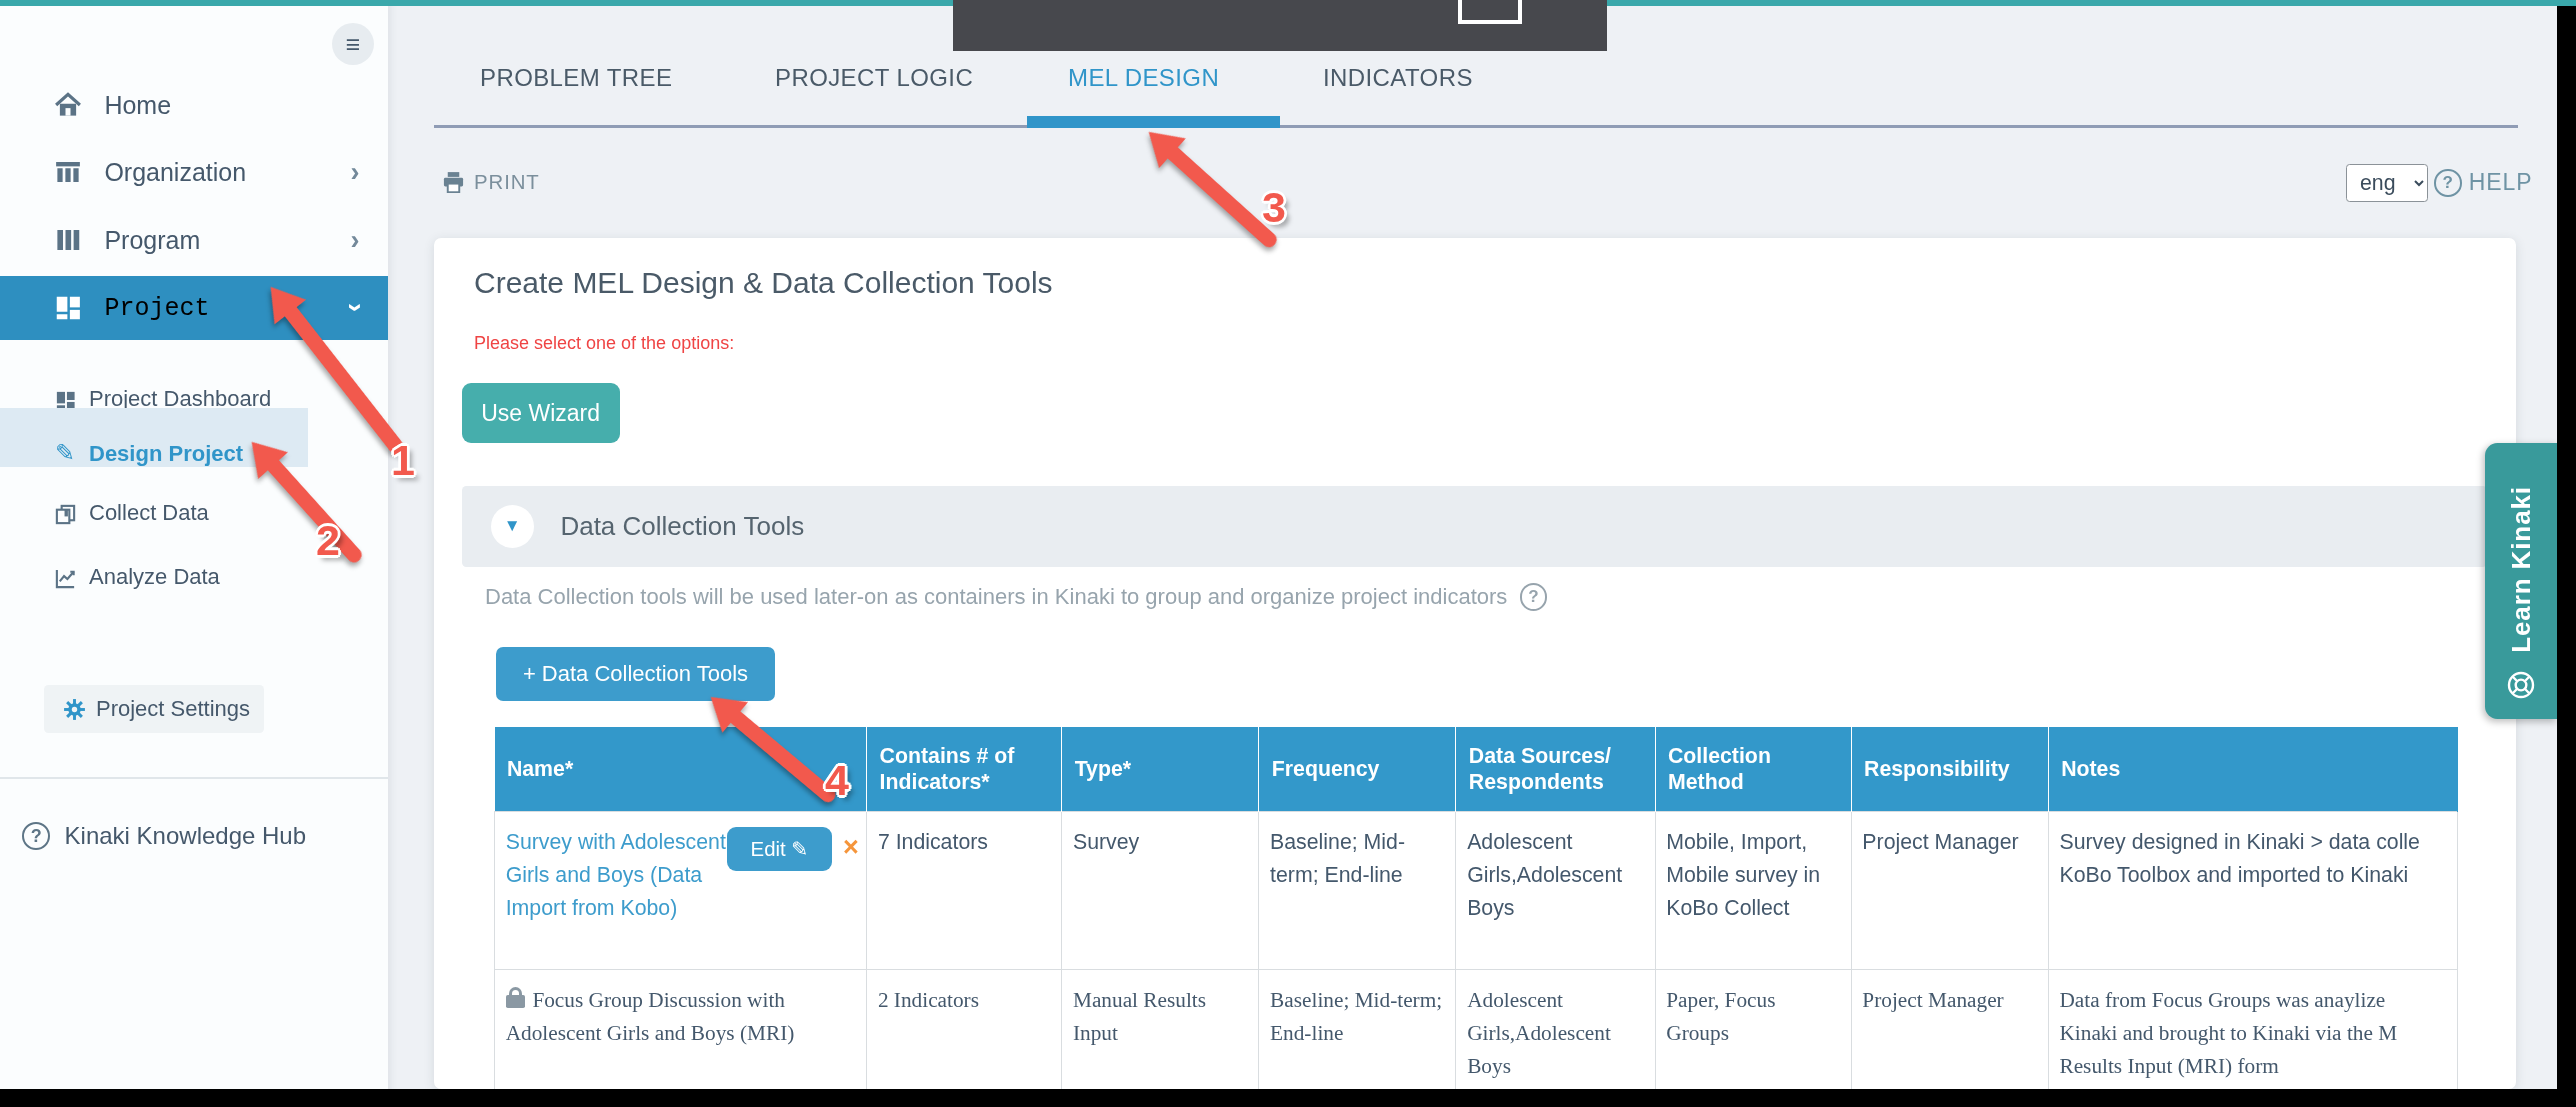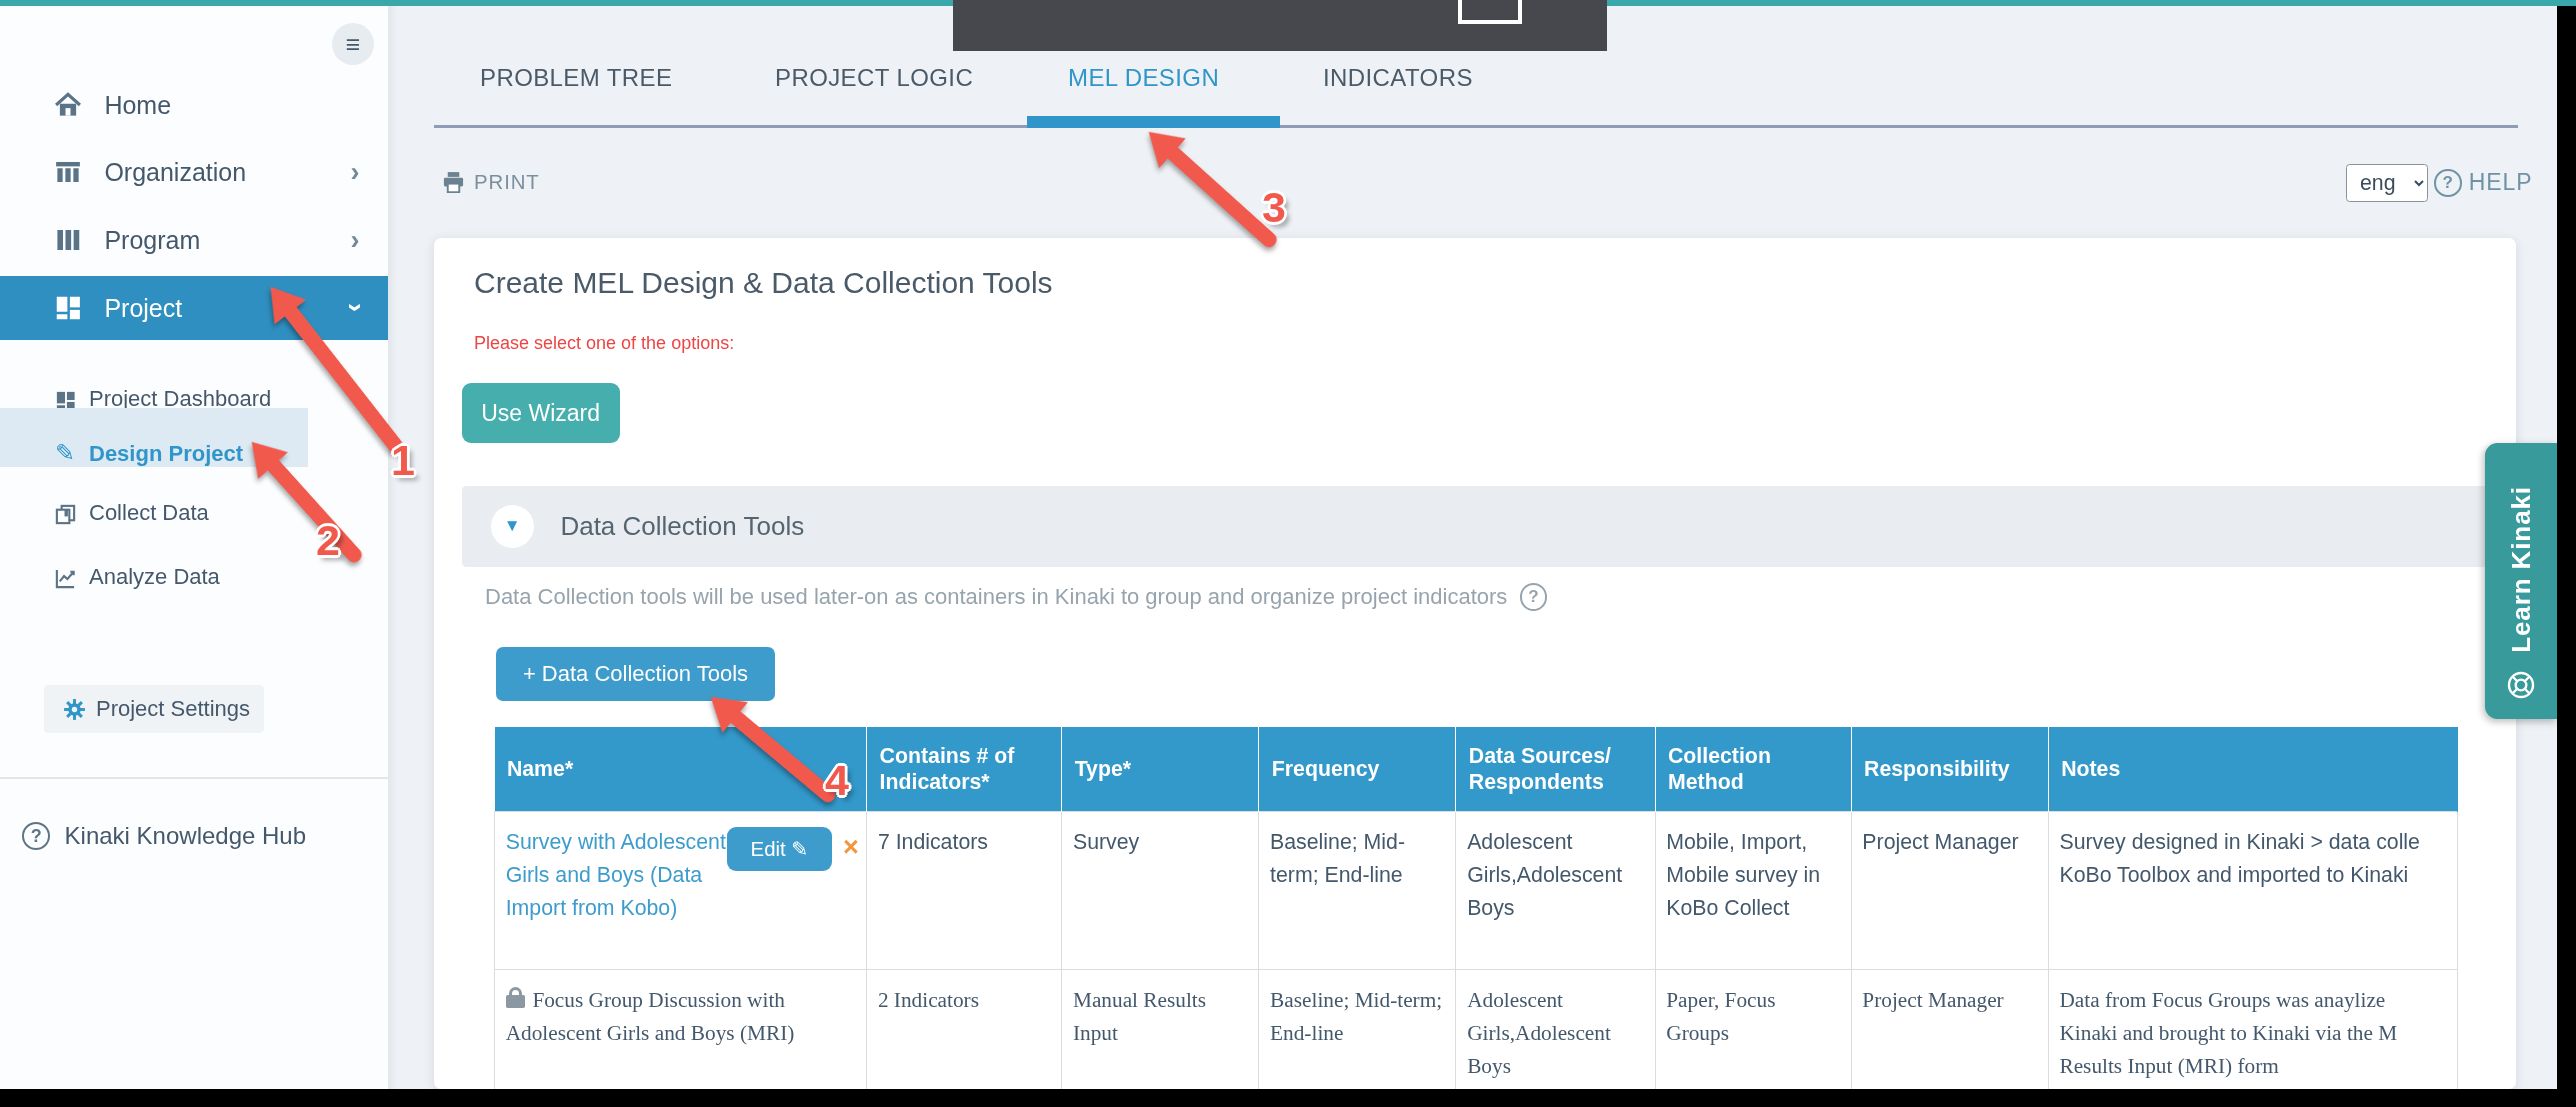--- a/index.html
+++ b/index.html
@@ -12,21 +12,21 @@
   .sidebar{position:absolute;left:0;top:0;width:388px;height:1108px;background:#fbfdfe;
            box-shadow:2.7px 0 7.1px rgba(60,75,90,.08);z-index:2;}
   .burger{position:absolute;left:332px;top:23px;width:42px;height:42px;border-radius:50%;
           background:#e7ecf0;display:flex;align-items:center;justify-content:center;
           font-size:25px;color:#45586b;font-weight:bold;}
   .nav-row{position:absolute;left:0;width:388px;height:64px;display:flex;align-items:center;cursor:pointer;}
   .nav-row .nicon{width:39px;margin-left:53px;display:flex;align-items:center;}
   .nav-row .nlabel{font-size:25px;margin-left:12.4px;white-space:nowrap;}
   .nav-row .chev{position:absolute;right:28.4px;font-size:27px;color:#73899a;font-weight:bold;}
   .nav-row.active{background:#2e8fc0;color:#fff;}
-  .nav-row.active .nlabel{color:#ffffff;}
+  .nav-row.active .nlabel{color:#000000;font-family:Liberation Mono, monospace;}
   .sub-row{position:absolute;left:0;width:308px;height:55px;display:flex;align-items:flex-end;cursor:pointer;}
   .sub-row .sicon{width:30px;margin-left:50px;display:flex;align-items:center;justify-content:center;}
   .sub-row .slabel{font-size:22px;margin-left:9px;white-space:nowrap;}
   .sub-row.active{background:#ddeaf3;}
   .sub-row.active .slabel{color:#3095c9;font-weight:bold;}
   .settings-pill{position:absolute;left:44px;top:685px;width:220px;height:48px;background:#eff3f5;
                  border-radius:4.4px;display:flex;align-items:center;cursor:pointer;}
   .settings-pill .slabel{font-size:22px;margin-left:9px;}
   .side-div{position:absolute;left:0;top:777px;width:388px;height:1.8px;background:#e0e6ea;}
   .hub-row{position:absolute;left:22px;top:822px;display:flex;align-items:center;cursor:pointer;}

